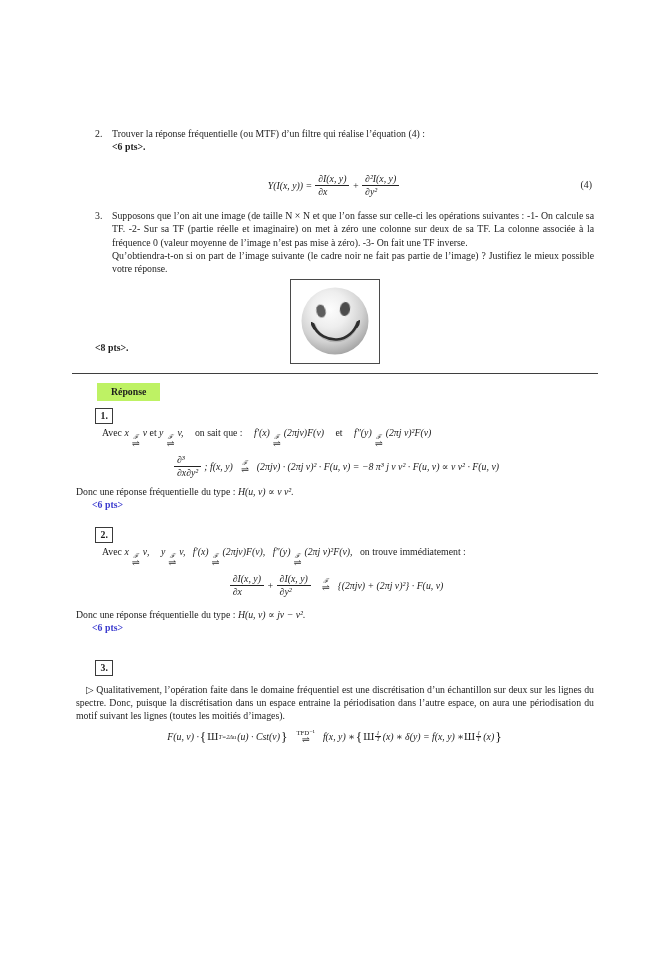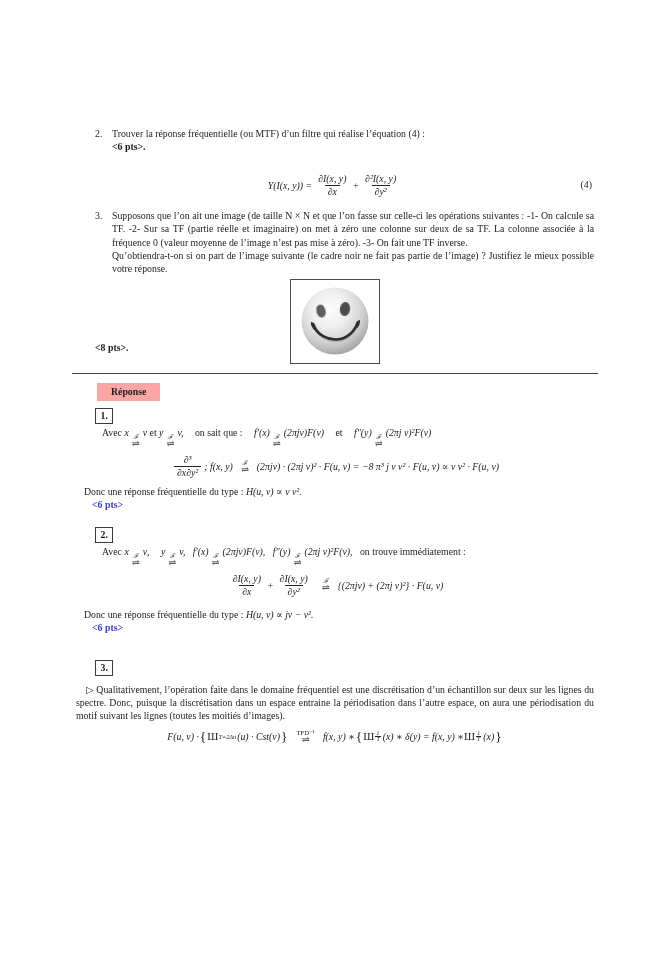--- a/index.html
+++ b/index.html
@@ -10,40 +10,40 @@
   }
   .content{width:518px;margin-left:76px;padding-top:127px;text-align:justify;}
   .b{font-weight:bold;}
   .m{font-style:italic;}
   .blue{color:#3a3ace;font-weight:bold;}
   .qitem{display:flex;margin-bottom:3px;}
   .qnum{width:36px;padding-left:19px;box-sizing:border-box;flex:none;}
   .qbody{flex:1;text-align:justify;}
   .eqrow{position:relative;display:flex;justify-content:center;align-items:center;margin:19px 0 11px;}
   .eqtag{position:absolute;right:2px;top:50%;transform:translateY(-50%);}
-  .frac{display:inline-flex;flex-direction:column;align-items:center;vertical-align:middle;margin:0 3px;line-height:12px;}
+  .frac{display:inline-flex;flex-direction:column;vertical-align:middle;margin:0 3px;line-height:12px;}
   .fnum{display:block;padding:0 3px;}
   .fden{display:block;border-top:1px solid #222;padding:0 3px;}
   .rel{display:inline-flex;flex-direction:column;align-items:center;vertical-align:-3px;margin:0 3px;}
   .rtop{font-size:6.3px;line-height:6px;}
   .rtop2{font-size:6.8px;line-height:7px;font-style:normal;}
   .rbot{font-size:9.5px;line-height:8px;}
   .gap{display:inline-block;width:9px;}
   .gap2{display:inline-block;width:5px;}
   .imgrow{position:relative;text-align:center;margin:1px 0 7px;}
   .imgbox{display:inline-block;border:1.2px solid #4a4a4a;background:#ffffff;line-height:0;}
   .pts8{position:absolute;left:19px;bottom:12px;}
   .rule{border-top:1.1px solid #3f3f3f;margin:6px -4px 9px;}
-  .rheader{display:inline-block;margin-left:21px;margin-bottom:7px;background:#fca5a5;padding:2px 14px 2.5px;}
+  .rheader{display:inline-block;margin-left:21px;margin-bottom:7px;background:#bef264;padding:2px 14px 2.5px;}
   .numbox{display:inline-block;margin-left:19px;margin-bottom:2px;border:0.9px solid #3a3a3a;padding:0 4.5px 0.5px;}
   .mt1{margin-top:13px;}
   .mt2{margin-top:23px;}
   .mline{margin-left:26px;margin-bottom:1px;text-align:left;}
   .drow{display:flex;justify-content:center;align-items:center;margin:6px 0;}
-  .para{margin:3px 8px 0;}
+  .para{margin:3px 0 0;}
   .ind{text-indent:10px;margin:5px 0 3px;}
   .ptsline{margin:0 16px 2px;}
   .sha{font-size:11px;font-style:normal;}
   .ssub{font-size:6.3px;vertical-align:-3px;font-style:italic;margin-right:1px;}
   .ssubfrac{display:inline-flex;flex-direction:column;align-items:center;font-size:5.8px;line-height:5.2px;vertical-align:-6px;margin:0 2px 0 1px;font-style:italic;}
   .tbar{border-top:0.7px solid #222;padding:0 1px;}
   .bigb{font-size:13.5px;margin:0 1px;}
   .a2sp{margin-bottom:10px;}
 </style>
 </head>

